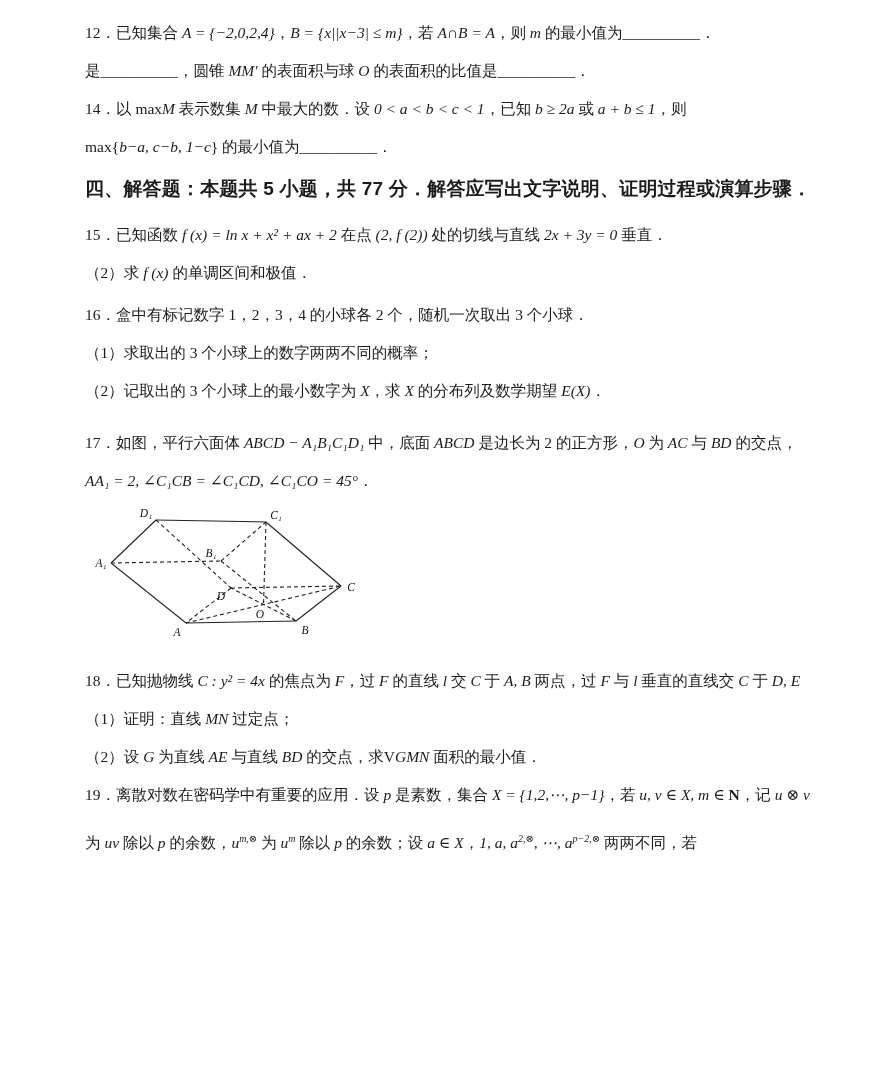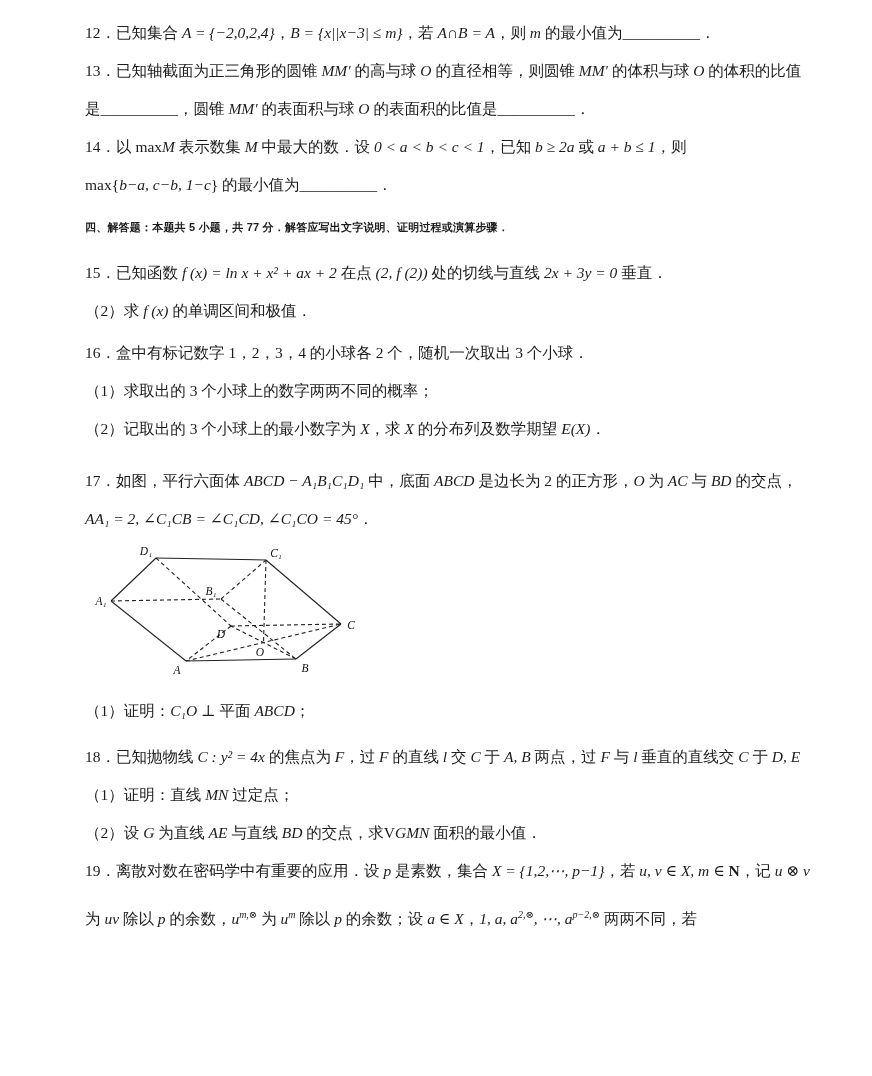--- a/index.html
+++ b/index.html
@@ -8,21 +8,21 @@
     overflow: hidden; box-sizing: border-box; position: relative;
   }
   .doc {
     padding: 18px 80px 0 85px; color: #1c1c1c;
     font-family: "Liberation Serif", "DejaVu Serif", serif;
     font-size: 15.5px;
   }
   .block { margin: 16px 0 0 0; line-height: 22px; white-space: nowrap; }
   .block.first { margin-top: 0; }
   .block.heading {
-    font-weight: 700; font-size: 11px;
+    font-weight: 700; font-size: 19px;
     font-family: "Liberation Sans", "DejaVu Sans", sans-serif;
     letter-spacing: 0.2px;
   }
   .i { font-style: italic; }
   .b { font-weight: 700; }
   .sup { font-style: italic; font-size: 10px; vertical-align: super; line-height: 0; }
   .figure-wrap { padding-left: 8px; }
   .figure-wrap svg { display: block; }
   .fig-line { stroke: #222; stroke-width: 1.1; fill: none; }
   .fig-line.dashed { stroke-dasharray: 4 3; }
@@ -30,21 +30,20 @@
     font-family: "Liberation Serif", "DejaVu Serif", serif;
     font-style: italic; font-size: 11.5px; fill: #111; text-anchor: middle;
   }
 </style>
 </head>
 <body>
 
 <div class="page">
   <div class="doc">
       <p class="block first"><span>12．已知集合 </span><span class="i">A = {−2,0,2,4}</span><span>，</span><span class="i">B = {x||x−3| ≤ m}</span><span>，若 </span><span class="i">A∩B = A</span><span>，则 </span><span class="i">m</span><span> 的最小值为__________．</span></p>
-      <p class="block"><span>13．已知轴截面为正三角形的圆锥 </span><span class="i">MM′</span><span> 的高与球 </span><span class="i">O</span><span> 的直径相等，则圆锥 </span><span class="i">MM′</span><span> 的体积与球 </span><span class="i">O</span><span> 的体积的比值</span></p>
       <p class="block"><span>是__________，圆锥 </span><span class="i">MM′</span><span> 的表面积与球 </span><span class="i">O</span><span> 的表面积的比值是__________．</span></p>
       <p class="block"><span>14．以 max</span><span class="i">M</span><span> 表示数集 </span><span class="i">M</span><span> 中最大的数．设 </span><span class="i">0 &lt; a &lt; b &lt; c &lt; 1</span><span>，已知 </span><span class="i">b ≥ 2a</span><span> 或 </span><span class="i">a + b ≤ 1</span><span>，则</span></p>
       <p class="block"><span>max{</span><span class="i">b−a, c−b, 1−c</span><span>} 的最小值为__________．</span></p>
       <p class="block heading" style="margin-top: 20px;"><span>四、解答题：本题共 5 小题，共 77 分．解答应写出文字说明、证明过程或演算步骤．</span></p>
       <p class="block" style="margin-top: 24px;"><span>15．已知函数 </span><span class="i">f (x) = ln x + x² + ax + 2</span><span> 在点 </span><span class="i">(2, f (2))</span><span> 处的切线与直线 </span><span class="i">2x + 3y = 0</span><span> 垂直．</span></p>
       <p class="block"><span>（2）求 </span><span class="i">f (x)</span><span> 的单调区间和极值．</span></p>
       <p class="block" style="margin-top: 20px;"><span>16．盒中有标记数字 1，2，3，4 的小球各 2 个，随机一次取出 3 个小球．</span></p>
       <p class="block"><span>（1）求取出的 3 个小球上的数字两两不同的概率；</span></p>
       <p class="block"><span>（2）记取出的 3 个小球上的最小数字为 </span><span class="i">X</span><span>，求 </span><span class="i">X</span><span> 的分布列及数学期望 </span><span class="i">E(X)</span><span>．</span></p>
       <p class="block" style="margin-top: 30px;"><span>17．如图，平行六面体 </span><span class="i">ABCD − A₁B₁C₁D₁</span><span> 中，底面 </span><span class="i">ABCD</span><span> 是边长为 2 的正方形，</span><span class="i">O</span><span> 为 </span><span class="i">AC</span><span> 与 </span><span class="i">BD</span><span> 的交点，</span></p>
@@ -70,20 +69,19 @@
           <text x="177" y="13" class="fig-label">C₁</text>
           <text x="2" y="61" class="fig-label">A₁</text>
           <text x="112" y="51" class="fig-label">B₁</text>
           <text x="122" y="94" class="fig-label">D</text>
           <text x="252" y="85" class="fig-label">C</text>
           <text x="161" y="112" class="fig-label">O</text>
           <text x="78" y="130" class="fig-label">A</text>
           <text x="206" y="128" class="fig-label">B</text>
         </svg>
       </div>
-      <p class="block"><span>（1）证明：</span><span class="i">C₁O</span><span> ⊥ 平面 </span><span class="i">ABCD</span><span>；</span></p>
       <p class="block" style="margin-top: 24px;"><span>18．已知抛物线 </span><span class="i">C : y² = 4x</span><span> 的焦点为 </span><span class="i">F</span><span>，过 </span><span class="i">F</span><span> 的直线 </span><span class="i">l</span><span> 交 </span><span class="i">C</span><span> 于 </span><span class="i">A, B</span><span> 两点，过 </span><span class="i">F</span><span> 与 </span><span class="i">l</span><span> 垂直的直线交 </span><span class="i">C</span><span> 于 </span><span class="i">D, E</span></p>
       <p class="block"><span>（1）证明：直线 </span><span class="i">MN</span><span> 过定点；</span></p>
       <p class="block"><span>（2）设 </span><span class="i">G</span><span> 为直线 </span><span class="i">AE</span><span> 与直线 </span><span class="i">BD</span><span> 的交点，求V</span><span class="i">GMN</span><span> 面积的最小值．</span></p>
       <p class="block"><span>19．离散对数在密码学中有重要的应用．设 </span><span class="i">p</span><span> 是素数，集合 </span><span class="i">X = {1,2,⋯, p−1}</span><span>，若 </span><span class="i">u, v ∈ X, m ∈</span><span class="b"> N</span><span>，记 </span><span class="i">u ⊗ v</span></p>
       <p class="block" style="margin-top: 26px;"><span>为 </span><span class="i">uv</span><span> 除以 </span><span class="i">p</span><span> 的余数，</span><span class="i">u</span><span class="sup">m,⊗</span><span> 为 </span><span class="i">u</span><span class="sup">m</span><span> 除以 </span><span class="i">p</span><span> 的余数；设 </span><span class="i">a ∈ X</span><span>，</span><span class="i">1, a, a</span><span class="sup">2,⊗</span><span class="i">, ⋯, a</span><span class="sup">p−2,⊗</span><span> 两两不同，若</span></p>
     </div>
 </div>
 
 </body></html>

